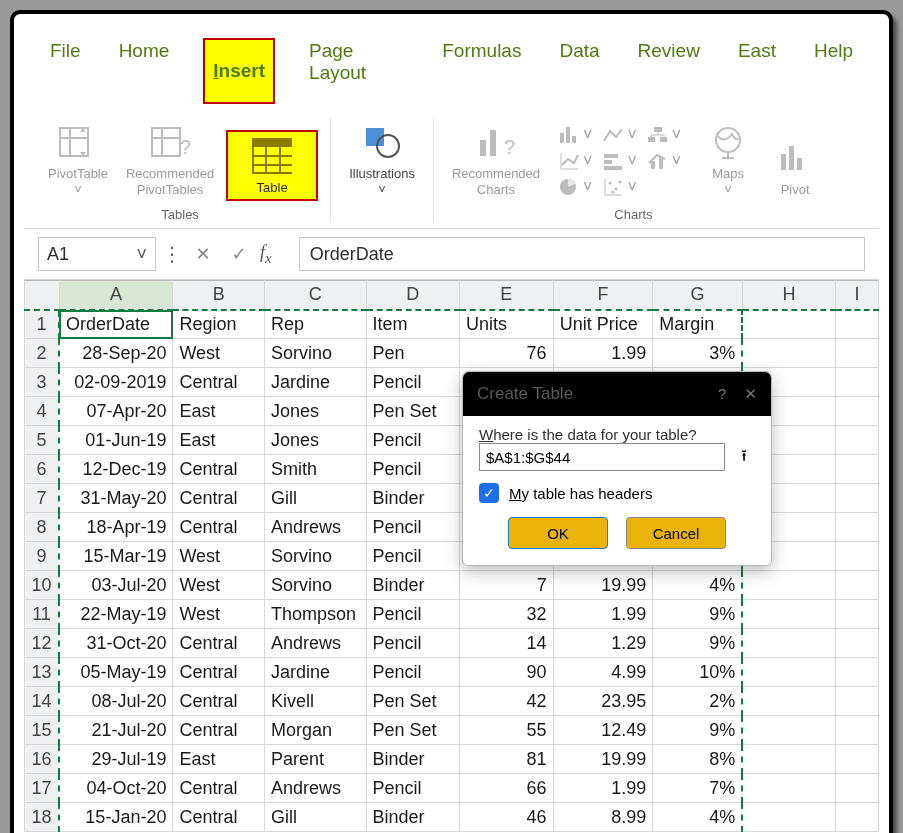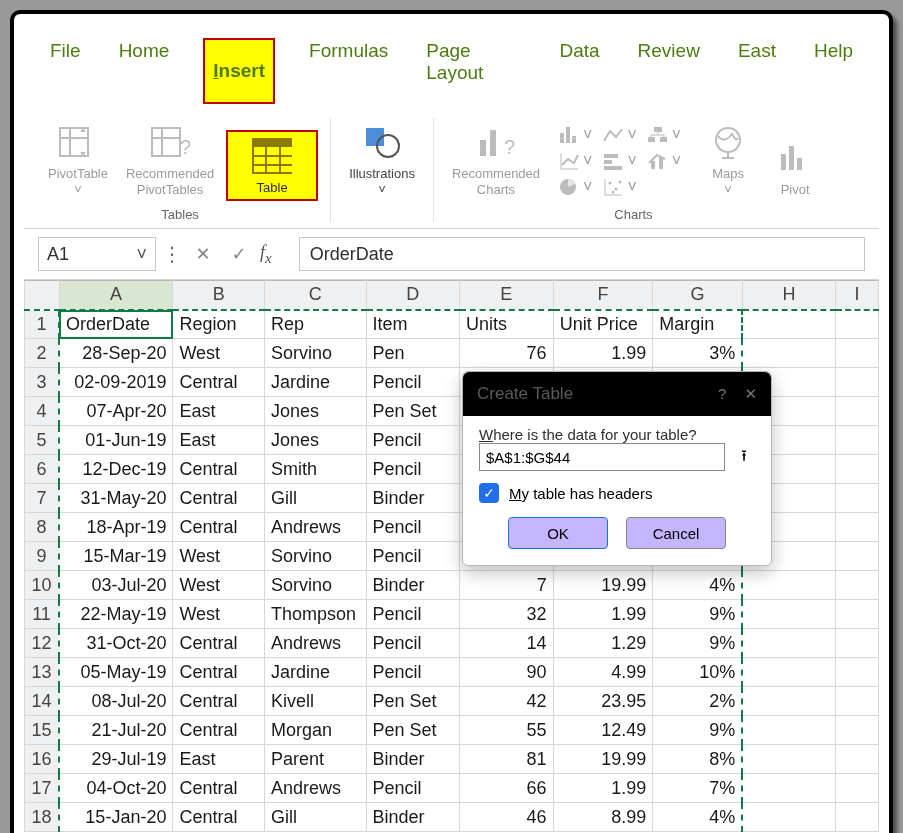--- a/index.html
+++ b/index.html
@@ -139,37 +139,37 @@
   }
   .rangebox .collapse { width:22px; text-align:center; cursor:pointer; font-size:16px;}
   .chkrow { display:flex; align-items:center; gap:10px; margin-bottom:14px;}
   .chkrow .cb {
     width:20px; height:20px; border-radius:4px; background:#1f6feb; color:#fff;
     display:flex; align-items:center; justify-content:center; font-size:14px; cursor:pointer;
   }
   .chkrow .lbl .u { text-decoration:underline; }
   .btnrow { display:flex; gap:18px; justify-content:center; }
   .btnrow button {
-    width:100px; height:32px; border:1px solid #888; background:#c4b5fd; border-radius:4px;
+    width:100px; height:32px; border:1px solid #888; background:#eab308; border-radius:4px;
     font-size:15px; cursor:pointer;
   }
   .btnrow button.ok { border-color:#1b74d0; }
 </style>
 </head>
 <body>
 
 <div class="frame">
 <div class="app">
 
   <div class="tabbar">
     <span class="tab">File</span>
     <span class="tab">Home</span>
     <span class="tab insert"><span class="u">I</span><span>nsert</span></span>
+    <span class="tab">Page Layout</span>
     <span class="tab">Formulas</span>
-    <span class="tab">Page Layout</span>
     <span class="tab">Data</span>
     <span class="tab">Review</span>
     <span class="tab">East</span>
     <span class="tab">Help</span>
   </div>
 
   <div class="ribbon">
     <div class="rgroup">
       <div class="items">
         <div class="rbtn">

